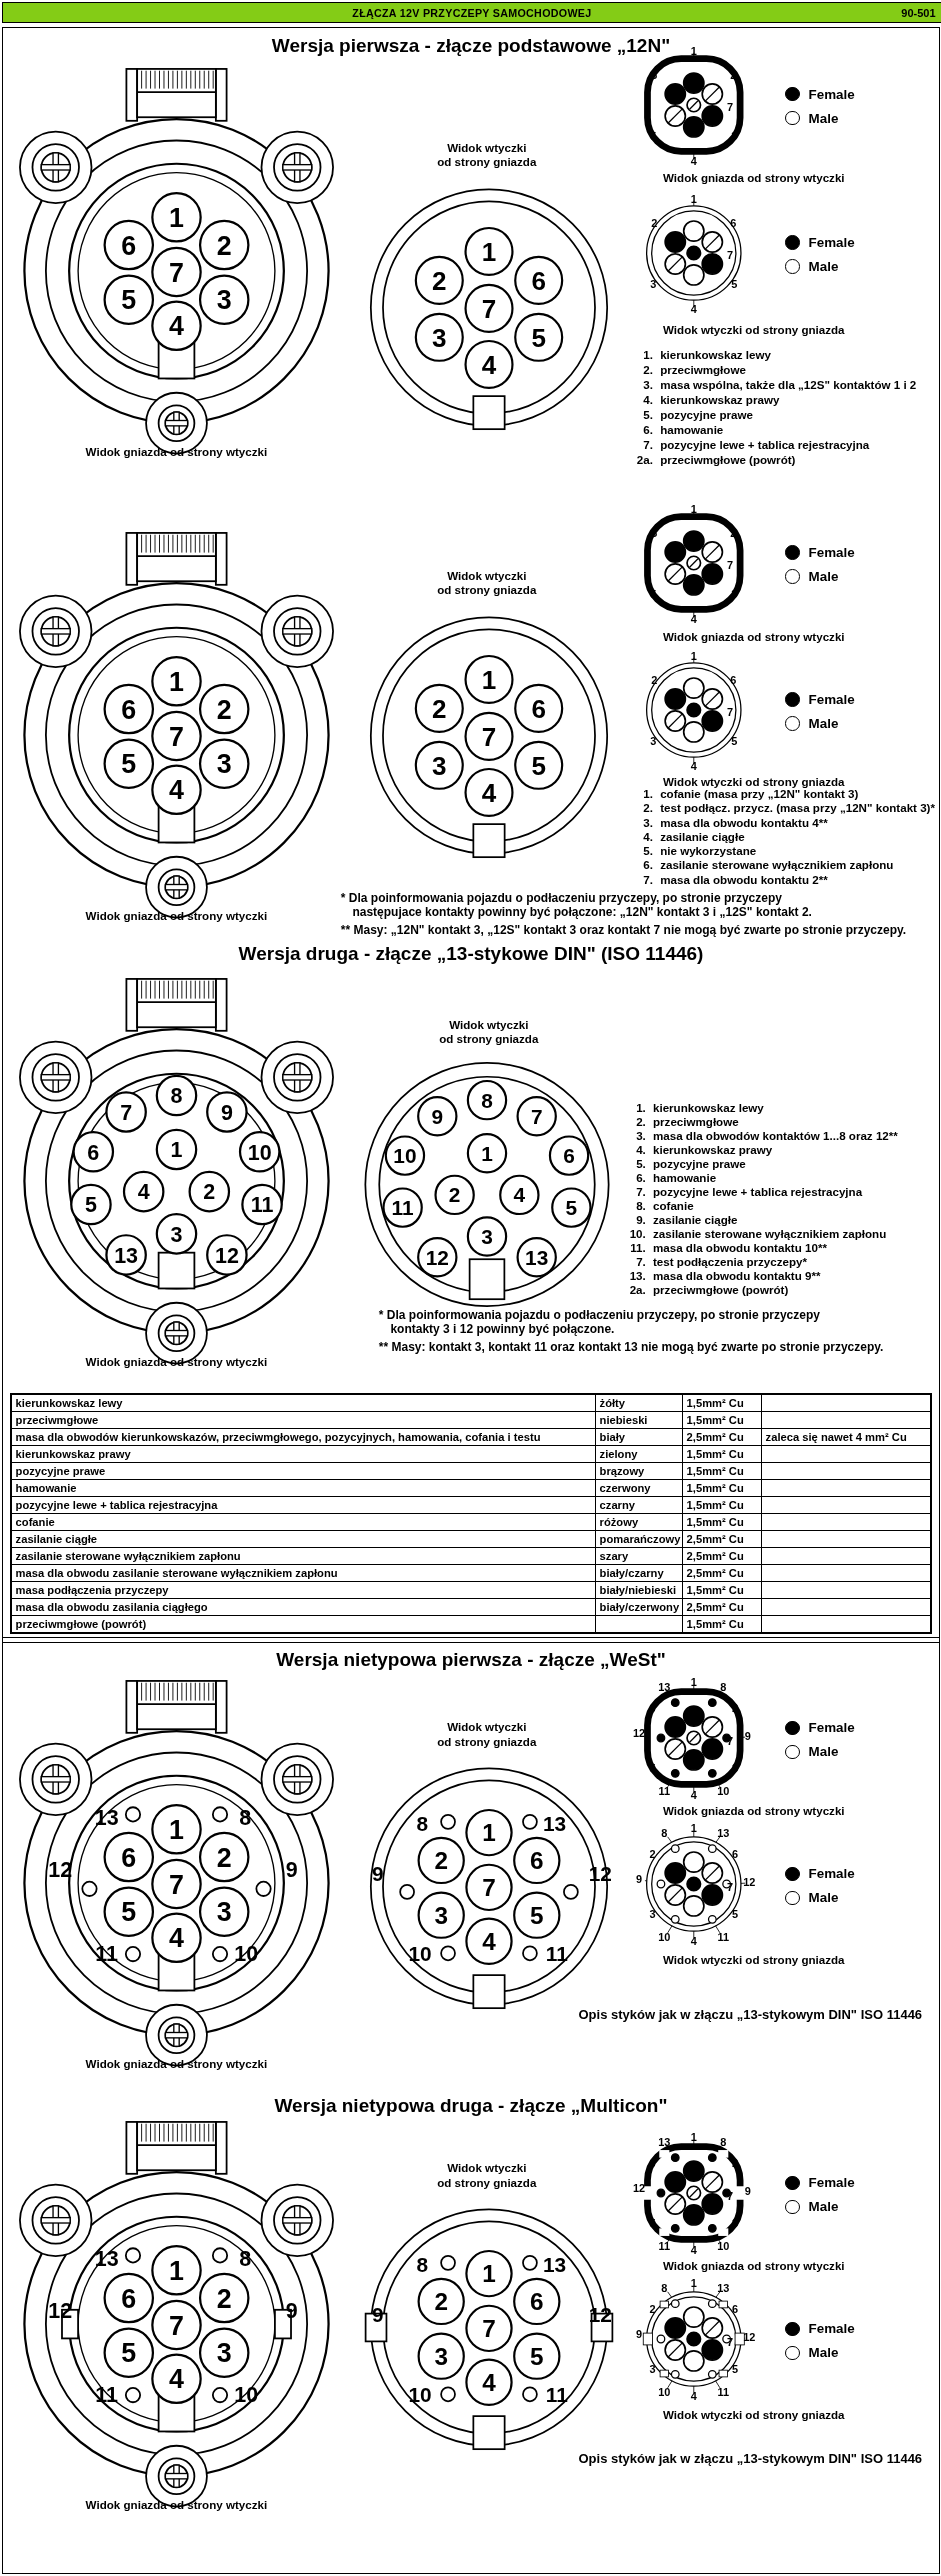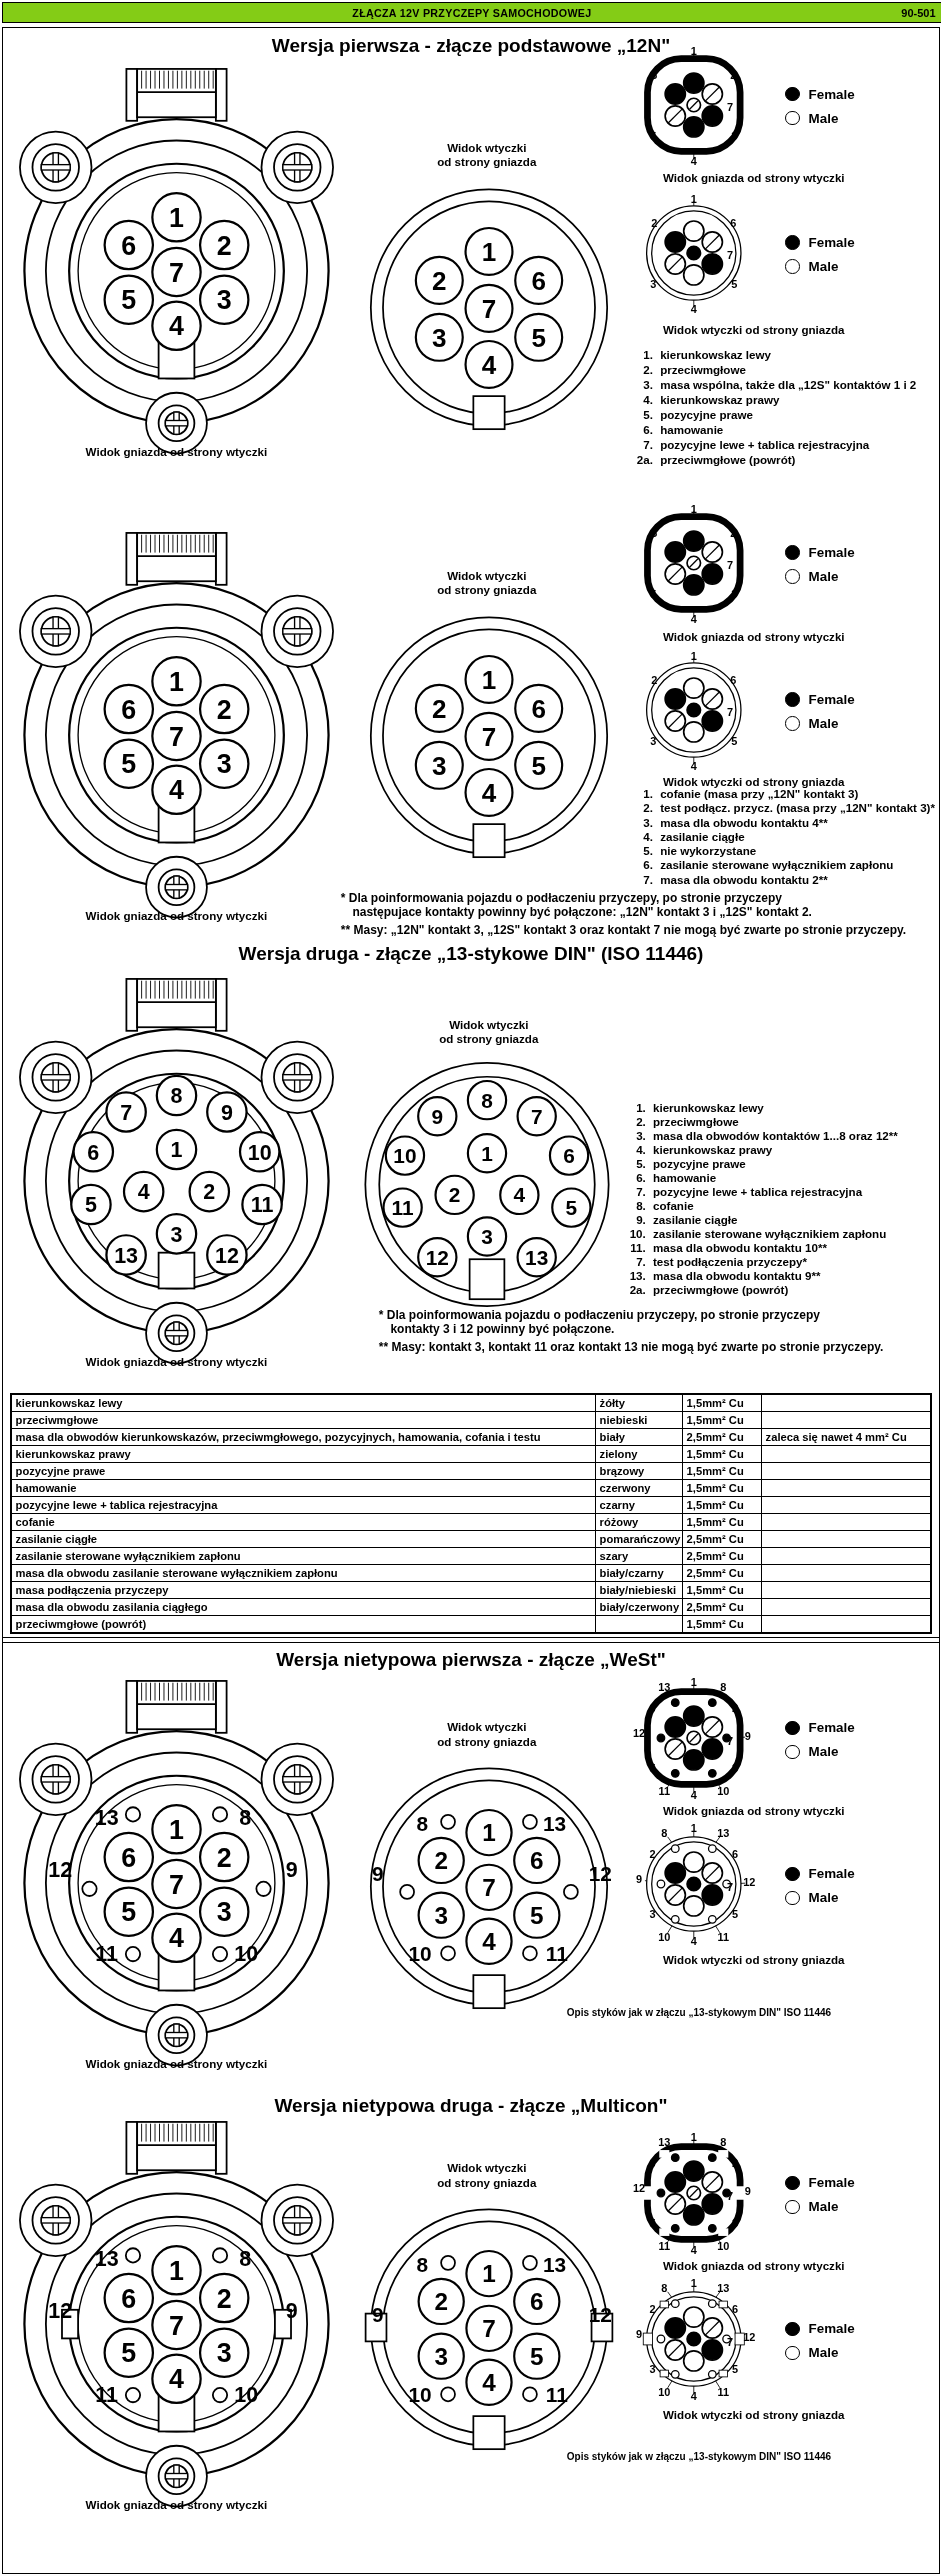--- a/index.html
+++ b/index.html
@@ -23,21 +23,21 @@
   .lrow{display:flex;align-items:center;gap:9px}
   .dot{width:12.5px;height:12.5px;border-radius:50%;border:1.8px solid #000;display:inline-block;background:#fff}
   .dot.f{background:#000}
   .slist{position:absolute;font-size:11.6px;line-height:15px}
   #s3 .slist{line-height:14px}
   .slist .row{display:flex}
   .slist .n{width:27px;text-align:right;margin-right:7.2px;flex:none}
   .foot{position:absolute;font-size:12px;line-height:14.3px}
   .fi{padding-left:11.6px}
   .fgap{height:3.6px}
-  .note{position:absolute;font-size:10px;text-align:left}
+  .note{position:absolute;font-size:13px;text-align:center}
   .tblwrap{margin:3.6px 7.2px;border:1.8px solid #000}
   table{width:100%;border-collapse:collapse;table-layout:fixed}
   td{border:0.9px solid #000;font-size:11.2px;font-weight:bold;padding:0 3.6px;height:16px;overflow:hidden;white-space:nowrap}
   .divider{height:3.6px;border-top:1.8px solid #000;border-bottom:1.8px solid #000;margin:2.7px 0}
   svg{overflow:visible}
 </style>
 </head>
 <body>
 
 <div class="hdr">

